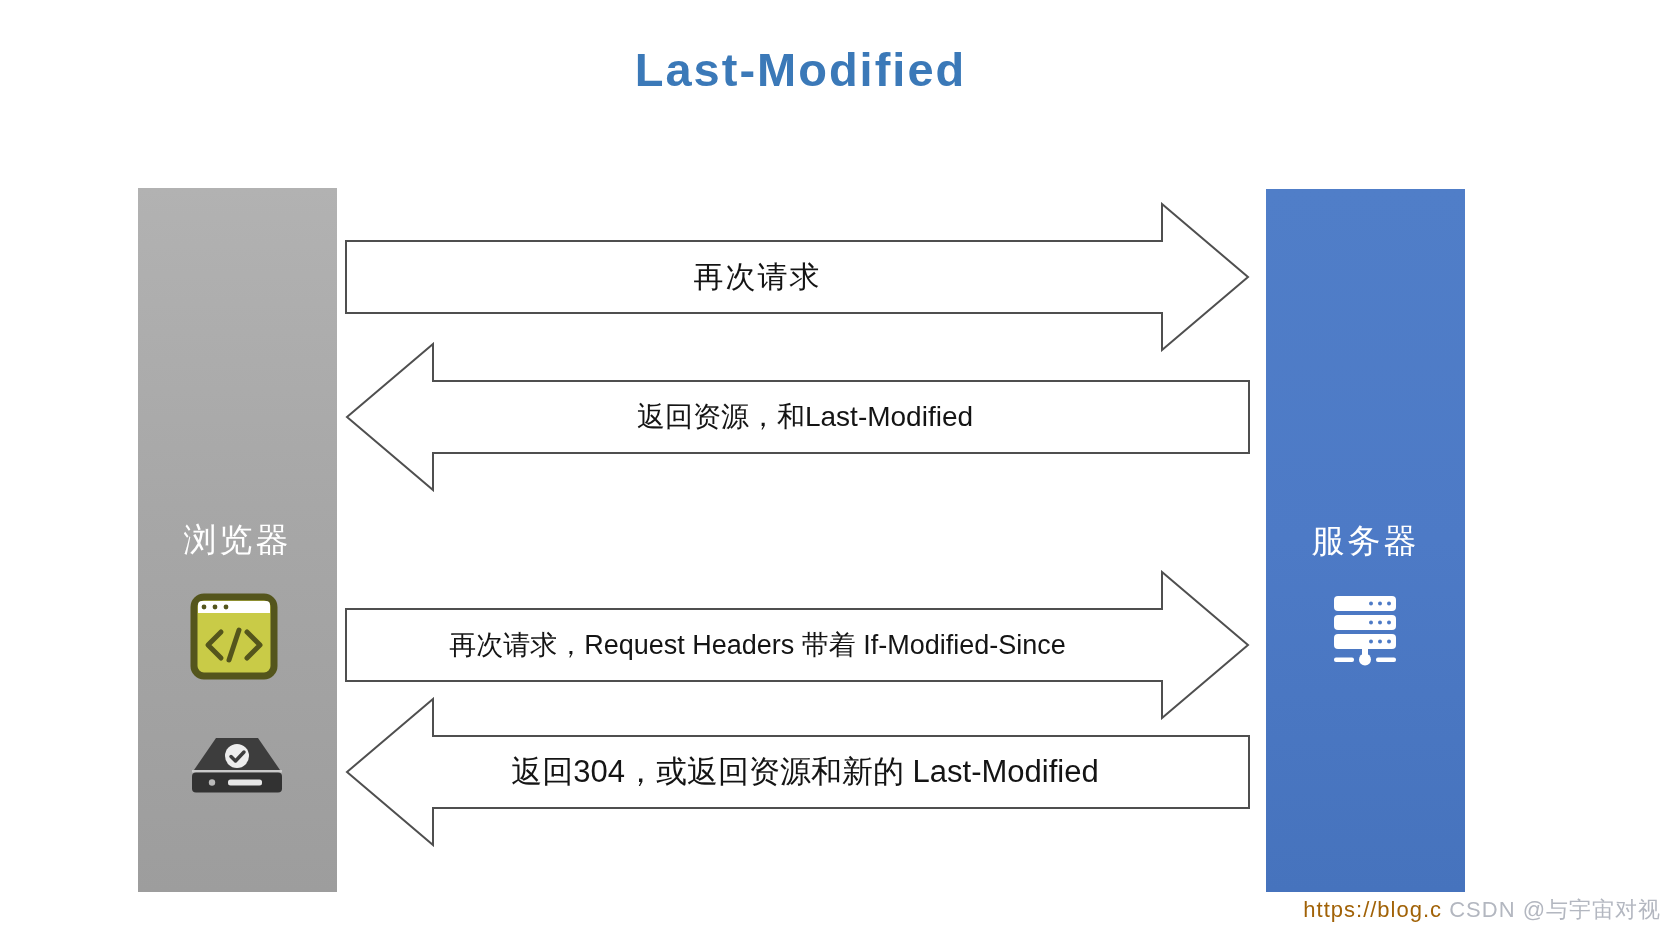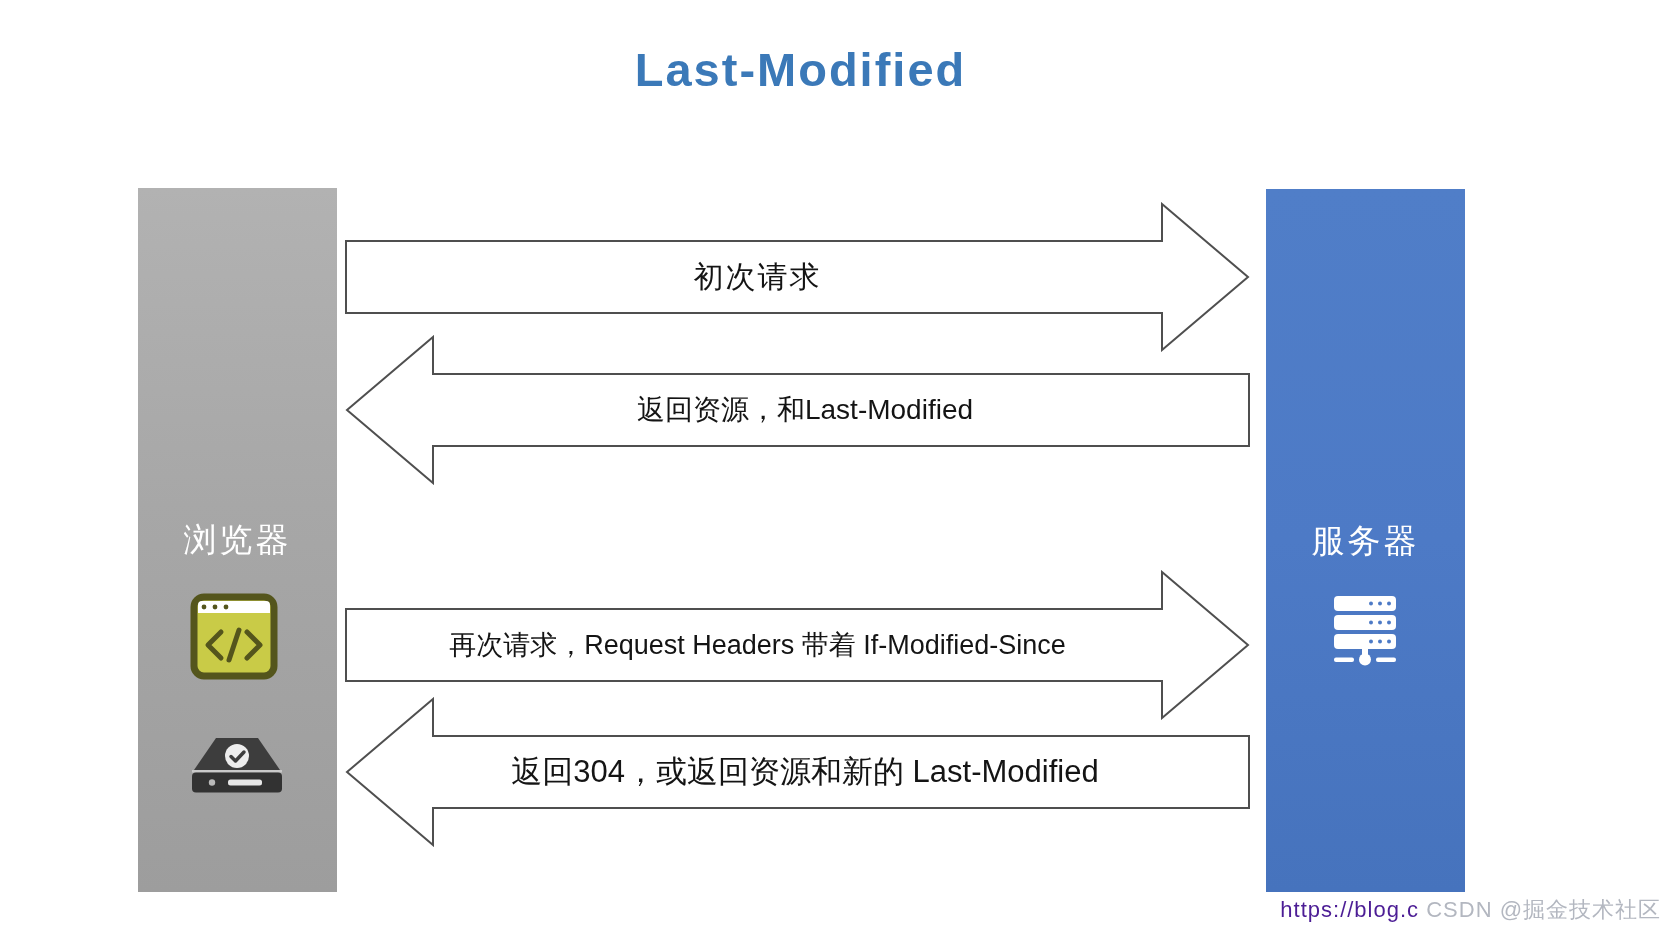--- a/index.html
+++ b/index.html
@@ -34,32 +34,32 @@
   .arrow{position:absolute;left:345px;width:905px;height:150px;}
   .arrow svg{position:absolute;left:0;top:0;display:block;}
   .arrow polygon{fill:#ffffff;stroke:#4f4f4f;stroke-width:2;stroke-linejoin:miter;}
   .arrow-label{
     position:absolute;inset:0;display:flex;align-items:center;justify-content:center;
     color:#141414;white-space:nowrap;
   }
   .arrow-right .arrow-label{padding-right:80px;}
   .arrow-left  .arrow-label{padding-right:55px;padding-left:70px;}
   #arrow-1{top:202px;} #arrow-1 .arrow-label{font-size:30px;letter-spacing:2px;}
-  #arrow-2{top:335px;} #arrow-2 .arrow-label{font-size:28px;}
+  #arrow-2{top:342px;} #arrow-2 .arrow-label{font-size:28px;}
   #arrow-3{top:570px;} #arrow-3 .arrow-label{font-size:27px;}
   #arrow-4{top:697px;} #arrow-4 .arrow-label{font-size:31px;}
   
   #watermark-1{
     right:16px;top:868px;font-size:22px;color:#3a3a3a;letter-spacing:1px;
     text-shadow:0 0 3px #fff,0 0 3px #fff,0 0 4px #fff;
   }
   #watermark-2{
     right:0px;top:895px;font-size:22px;letter-spacing:1px;white-space:nowrap;
   }
-  #watermark-2 .wm-url{color:#4c1d95;}
+  #watermark-2 .wm-url{color:#a16207;}
   #watermark-2 .wm-csdn{color:#b3b7c0;text-shadow:0 0 2px #fff;}
 </style>
 </head>
 <body>
 
 <div id="stage">
 
   <div id="browser-panel" class="abs">
     <div class="panel-label">浏览器</div>
 
@@ -114,21 +114,21 @@
         <rect x="42" y="61.5" width="20" height="4.5" rx="2" fill="#ffffff"></rect>
         <circle cx="31" cy="63.5" r="6" fill="#ffffff"></circle>
       </svg>
     </span>
   </div>
 
   <div id="arrow-1" class="arrow arrow-right">
     <svg width="905" height="150" viewBox="0 0 905 150">
       <polygon points="1,39 817,39 817,2 903,75 817,148 817,111 1,111"></polygon>
     </svg>
-    <div class="arrow-label">初次请求</div>
+    <div class="arrow-label">再次请求</div>
   </div>
 
   <div id="arrow-2" class="arrow arrow-left">
     <svg width="905" height="150" viewBox="0 0 905 150">
       <polygon points="904,39 88,39 88,2 2,75 88,148 88,111 904,111"></polygon>
     </svg>
     <div class="arrow-label">返回资源，和Last-Modified</div>
   </div>
 
   <div id="arrow-3" class="arrow arrow-right">
@@ -138,15 +138,15 @@
     <div class="arrow-label">再次请求，Request Headers 带着 If-Modified-Since</div>
   </div>
 
   <div id="arrow-4" class="arrow arrow-left">
     <svg width="905" height="150" viewBox="0 0 905 150">
       <polygon points="904,39 88,39 88,2 2,75 88,148 88,111 904,111"></polygon>
     </svg>
     <div class="arrow-label">返回304，或返回资源和新的 Last-Modified</div>
   </div>
 
-  <div id="watermark-2" class="abs"><span class="wm-url">https://blog.c</span> <span class="wm-csdn">CSDN @掘金技术社区</span></div>
+  <div id="watermark-2" class="abs"><span class="wm-url">https://blog.c</span> <span class="wm-csdn">CSDN @与宇宙对视</span></div>
 
 </div>
 
 </body></html>

